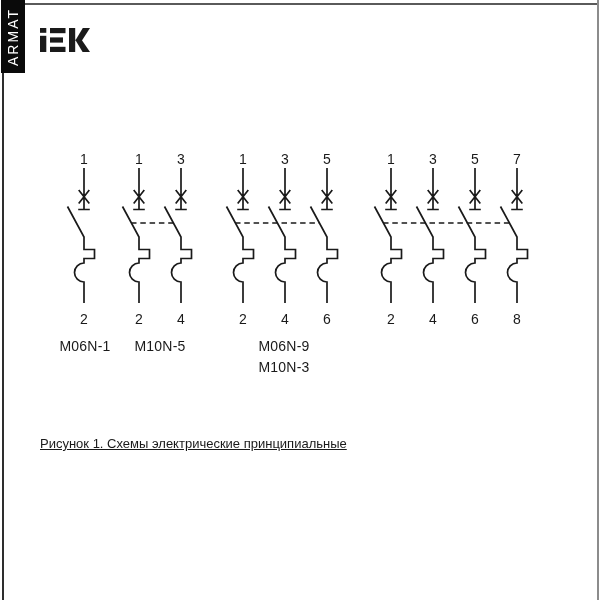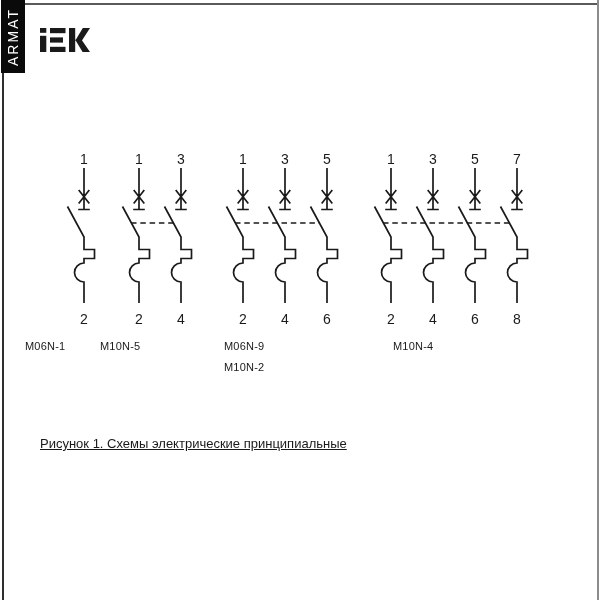--- a/index.html
+++ b/index.html
@@ -20,22 +20,22 @@
     color:var(--tab_text,#ffffff);
     font-size:14px;letter-spacing:2px;white-space:nowrap;font-weight:400;
   }
 
   .logo{position:absolute;left:40px;top:27px;width:50px;height:26px;}
   .logo .blk{fill:var(--ink,#111111);}
 
   .schematic{position:absolute;left:0;top:0;width:600px;height:600px;}
 
   .model-labels{
-    position:absolute;top:336px;width:120px;text-align:left;
-    font-size:11px;line-height:21px;letter-spacing:0.2px;color:var(--ink,#1a1a1a);
+    position:absolute;top:336px;width:120px;text-align:center;
+    font-size:14px;line-height:21px;letter-spacing:0.2px;color:var(--ink,#1a1a1a);
   }
   .model-labels span{display:block;}
 
   .caption{
     position:absolute;left:40px;top:436px;
     font-size:13px;line-height:16px;color:var(--ink,#1a1a1a);text-decoration:underline;
   }
 </style>
 </head>
 <body>
@@ -108,19 +108,18 @@
   </svg>
 
 <div class="model-labels" style="left:25px">
   <span>M06N-1</span>
 </div>
 <div class="model-labels" style="left:100px">
   <span>M10N-5</span>
 </div>
 <div class="model-labels" style="left:224px">
   <span>M06N-9</span>
-  <span>M10N-2</span>
+  <span>M10N-3</span>
 </div>
 <div class="model-labels" style="left:393px">
-  <span>M10N-4</span>
 </div>
 
 <div class="caption">Рисунок 1. Схемы электрические принципиальные</div>
 
 </body></html>

